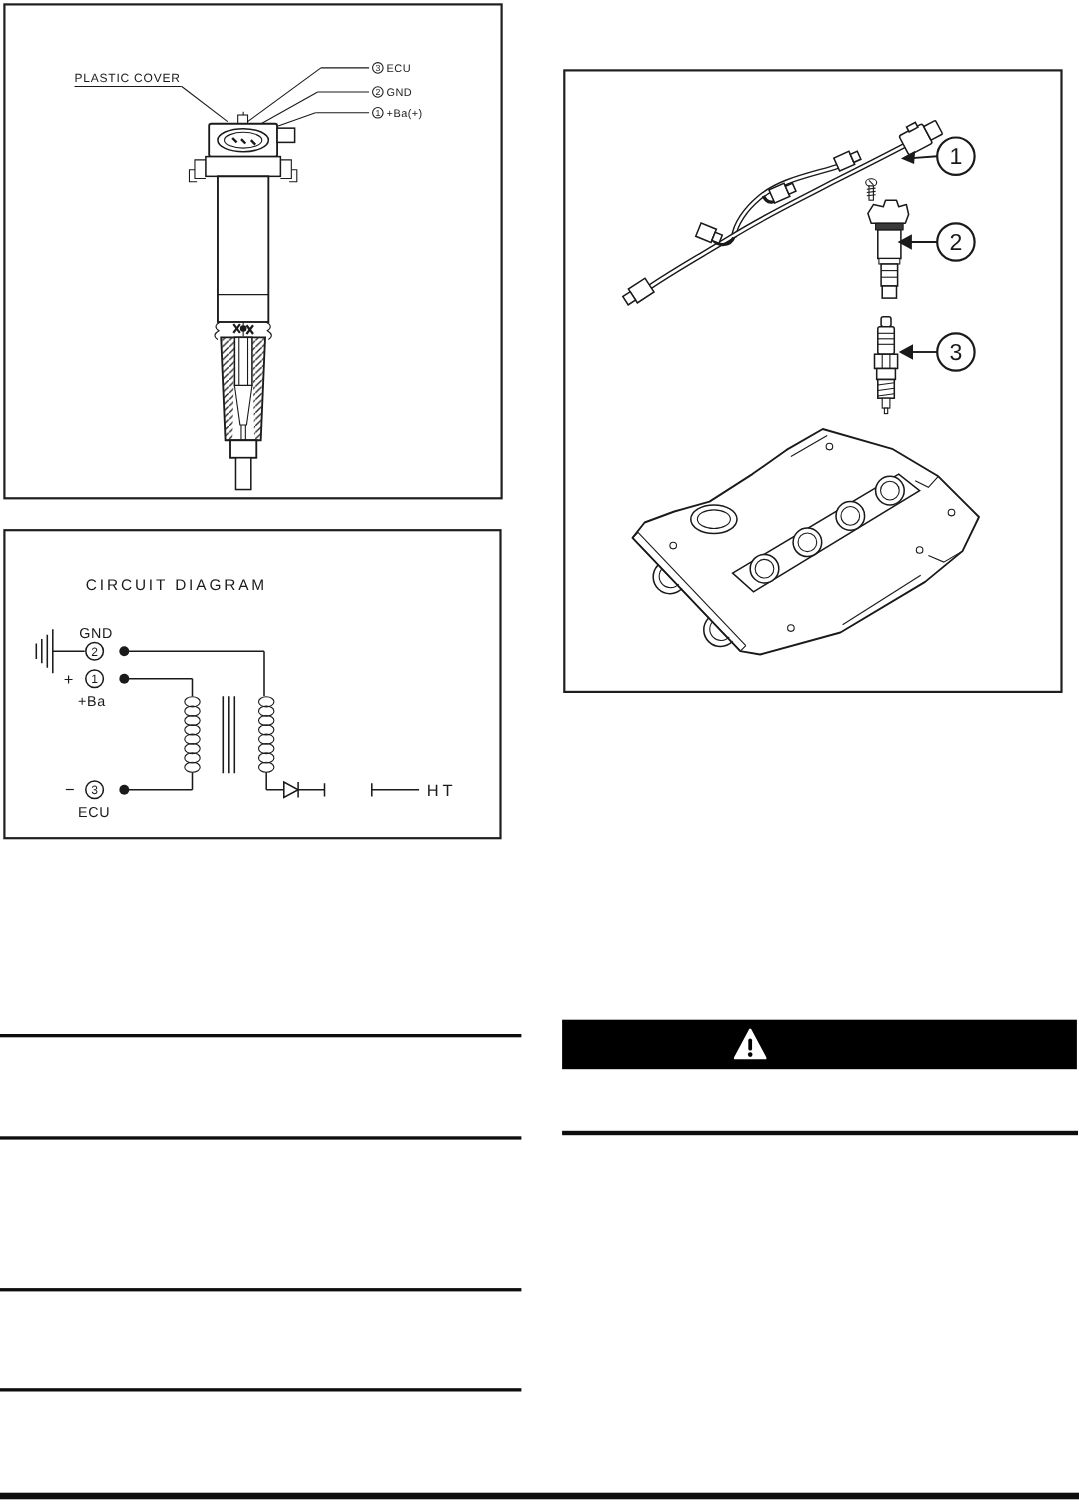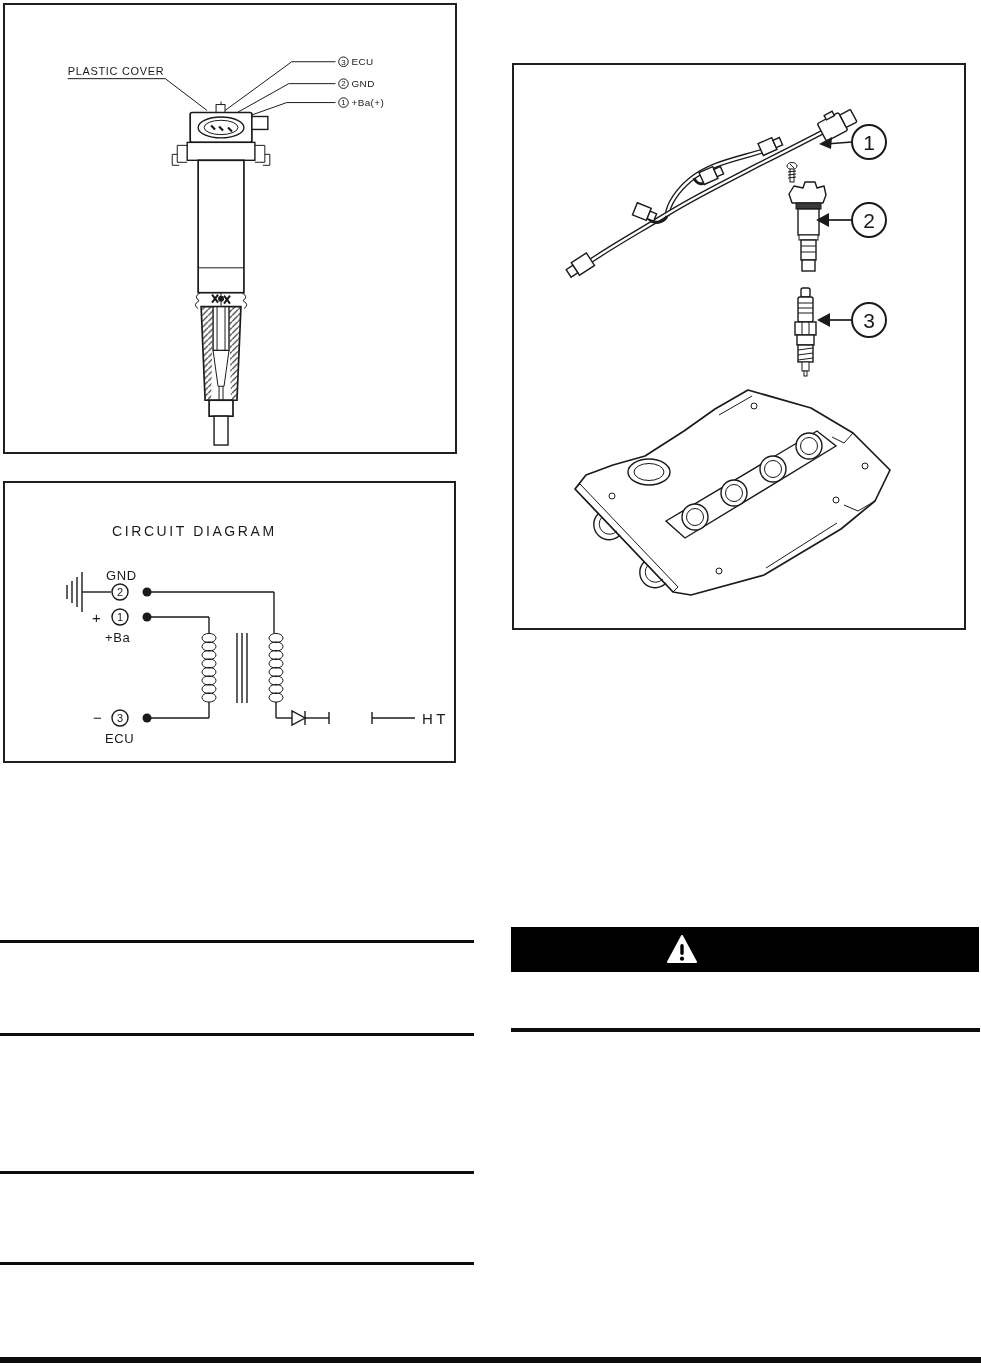--- a/index.html
+++ b/index.html
@@ -1,20 +1,20 @@
 <!DOCTYPE html>
 <html><head>
 <meta charset="utf-8">
 <style>
   html,body{margin:0;padding:0;background:#ffffff;}
   .page{position:relative;width:981px;height:1367px;background:#ffffff;overflow:hidden;
         font-family:"Liberation Sans",sans-serif;color:#1a1a1a;}
   .figbox{position:absolute;border:2px solid #1f1f1f;background:#ffffff;box-sizing:border-box;}
   .fig1{left:3px;top:3px;width:454px;height:451px;}
-  .fig2{left:3px;top:481px;width:453px;height:282px;padding-left:34px;}
+  .fig2{left:3px;top:481px;width:453px;height:282px;}
   .fig3{left:512px;top:63px;width:454px;height:567px;}
   .rule{position:absolute;background:#0d0d0d;}
   .rule-l1{left:0;top:940px;width:474px;height:3px;}
   .rule-l2{left:0;top:1033px;width:474px;height:3px;}
   .rule-l3{left:0;top:1171px;width:474px;height:3px;}
   .rule-l4{left:0;top:1262px;width:474px;height:3px;}
   .rule-r1{left:511px;top:1028px;width:469px;height:4px;}
   .rule-bottom{left:0;top:1357px;width:981px;height:6px;}
   .banner{position:absolute;left:511px;top:927px;width:468px;height:45px;background:#000000;}
   .banner svg{position:absolute;left:156px;top:7px;}

